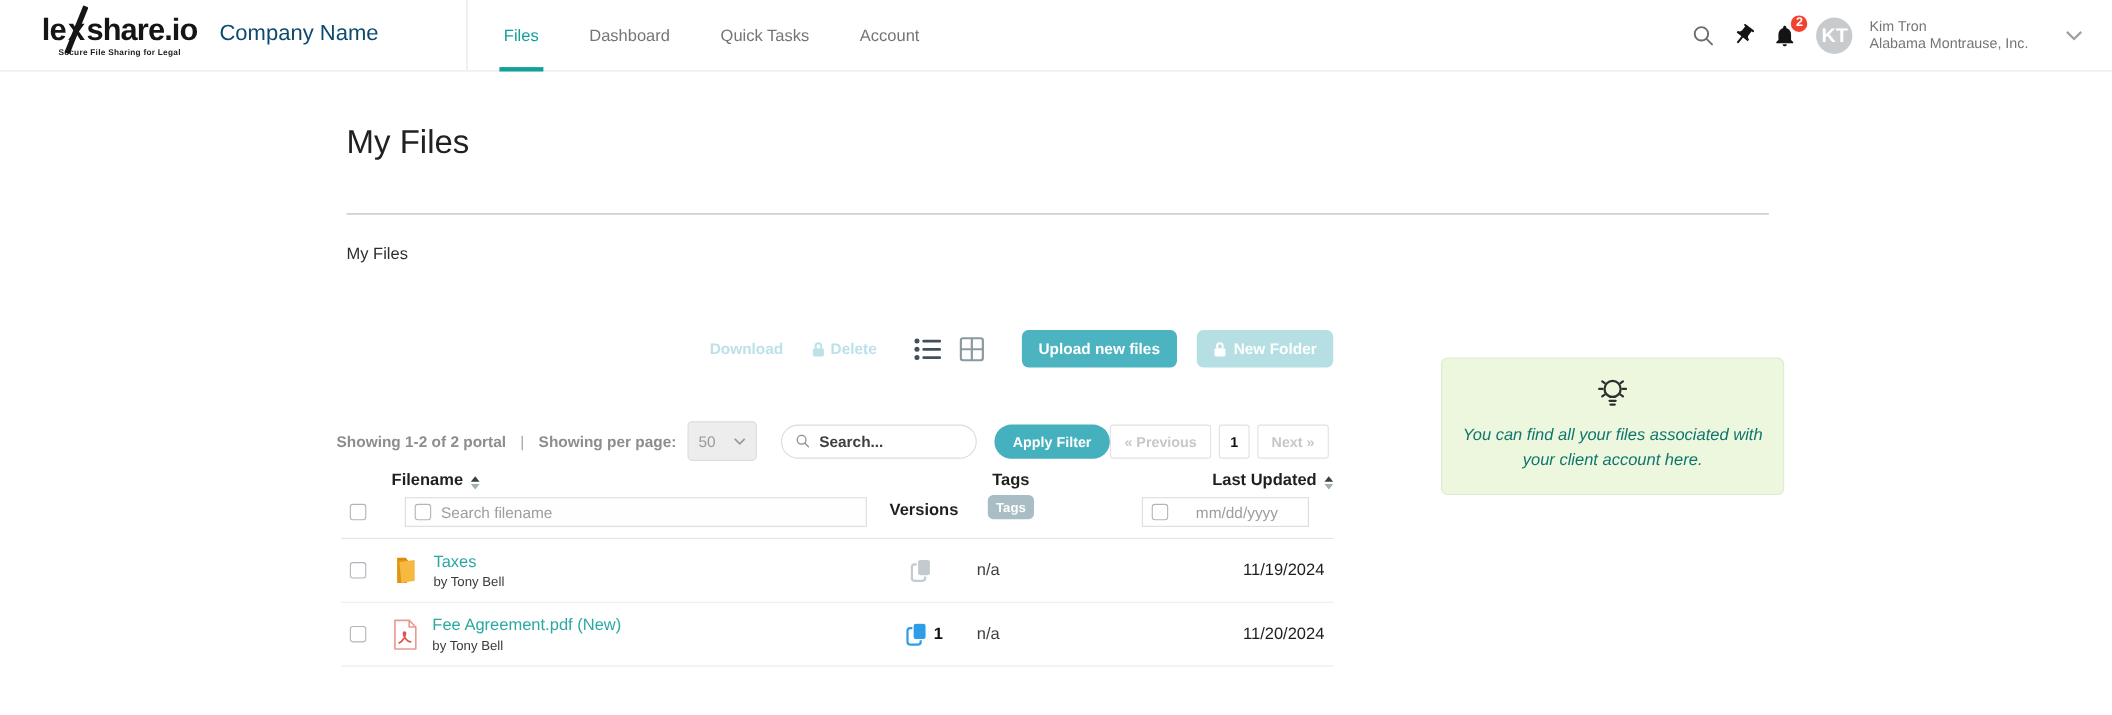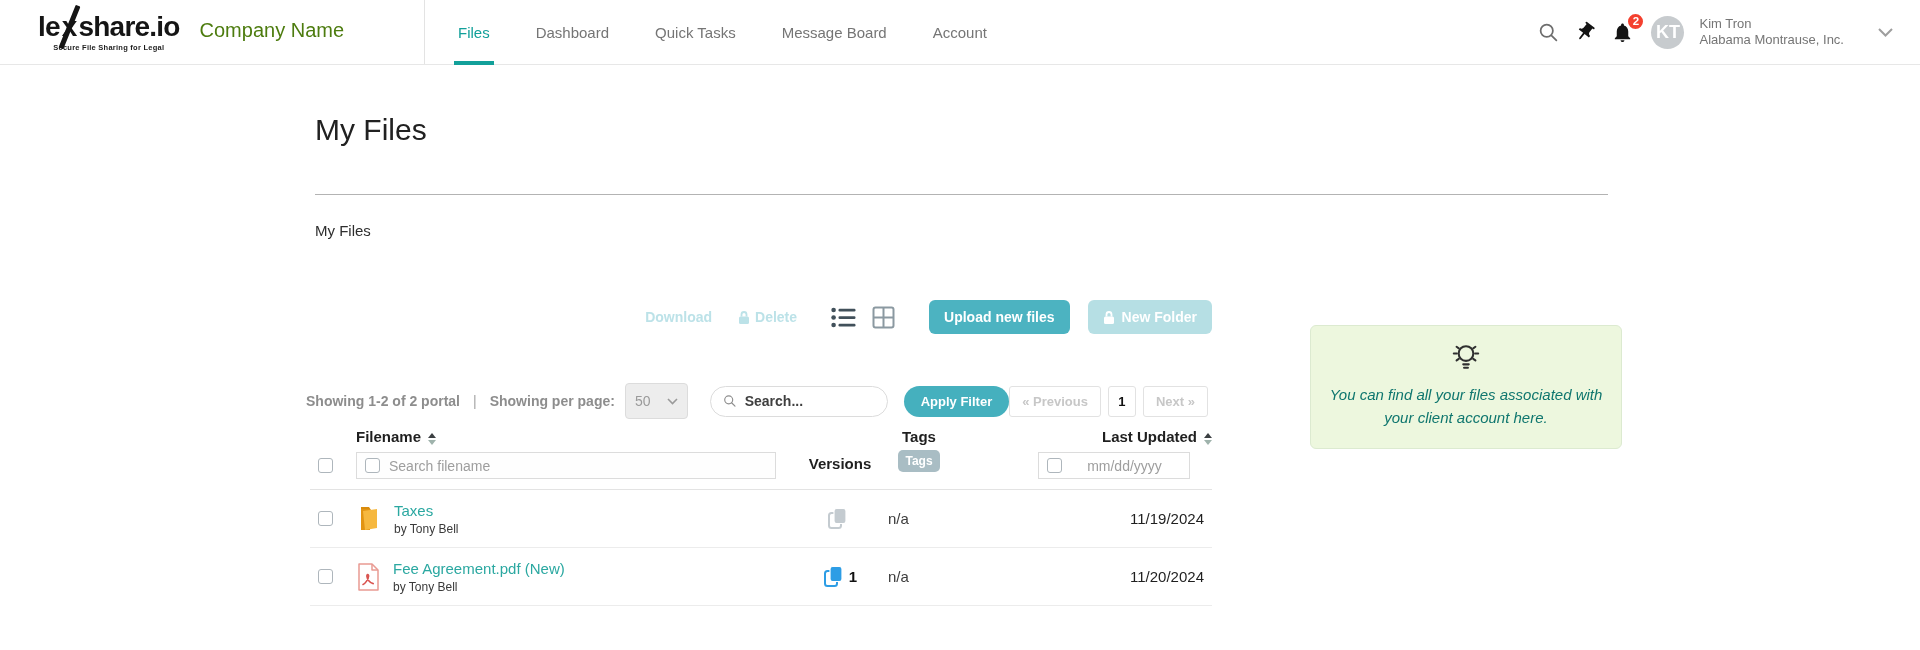--- a/index.html
+++ b/index.html
@@ -10,21 +10,21 @@
   
   .topbar { position: absolute; top: 0; left: 0; width: 1920px; height: 65px;
             background: #fff; border-bottom: 1px solid #e7e7e7; display: flex; align-items: stretch; }
   .brand { width: 425px; display: flex; align-items: center; border-right: 1px solid #e3e3e3; padding-left: 38px; }
   .logo { display: flex; flex-direction: column; }
   .logo-main { font-size: 28px; font-weight: 700; color: #151515; letter-spacing: -0.8px; display: flex; line-height: 1; }
   .logo-x { position: relative; padding: 0 2px; }
   .logo-x .slash { position: absolute; left: 7px; top: -9px; height: 46px; width: 4.5px;
                    background: #151515; transform: rotate(22deg); border-radius: 1px; }
   .logo-tagline { font-size: 7.5px; font-weight: 700; color: #1c1c1c; letter-spacing: 0.25px; margin-top: 2px; text-align: center; }
-  .company-name { font-size: 20px; color: #4d7c0f; margin-left: 20px; margin-bottom: 4px; }
+  .company-name { font-size: 20px; color: #0c4a6e; margin-left: 20px; margin-bottom: 4px; }
 
   .nav { display: flex; gap: 46px; margin-left: 33px; align-items: center; }
   .nav-item { font-size: 15px; color: #757575; position: relative; height: 65px; display: flex; align-items: center; cursor: pointer; white-space: nowrap; }
   .nav-item.active { color: #12a09a; }
   .nav-item.active::after { content: ""; position: absolute; bottom: 0; left: -4px; right: -4px; height: 4px; background: #12a09a; }
 
   .top-right { margin-left: auto; display: flex; align-items: center; gap: 15px; padding-right: 26px; }
   .icon-btn { display: flex; align-items: center; cursor: pointer; }
   .bell-wrap { position: relative; }
   .badge { position: absolute; top: -9px; right: -11px; background: #f4402e; color: #fff; border-radius: 50%;
@@ -74,21 +74,21 @@
   .t-grid { display: grid; grid-template-columns: 46px 436px 96px 62px 1fr; }
   .thead { padding: 4px 0 10px; border-bottom: 1px solid #e3e3e3; align-items: start; }
   .th-label { font-weight: 700; color: #1f1f1f; font-size: 15px; display: inline-flex; gap: 7px; align-items: flex-end; cursor: pointer; }
   .sort { display: inline-flex; flex-direction: column; gap: 2px; }
   .tri-up { width: 0; height: 0; border-left: 4.5px solid transparent; border-right: 4.5px solid transparent; border-bottom: 5.5px solid #3c4043; }
   .tri-down { width: 0; height: 0; border-left: 4.5px solid transparent; border-right: 4.5px solid transparent; border-top: 5.5px solid #9fb3ac; }
   .cb { width: 15px; height: 15px; border: 1.6px solid #aeb6bc; border-radius: 3px; background: #fff;
         display: inline-block; flex: none; cursor: pointer; }
   .th-check { display: flex; justify-content: flex-start; padding-left: 8px; margin-top: 30px; }
   .filter-box { margin-top: 7px; height: 27px; border: 1px solid #dcdcdc; background: #fefefe; display: flex;
-                align-items: center; padding: 0 8px; gap: 9px; width: 420px; }
+                align-items: center; padding: 0 8px; gap: 9px; width: 420px; margin-left: 12px; }
   .filter-box input { border: none; outline: none; background: transparent; font-size: 14px; color: #3d3d3d;
                       width: 100%; font-family: inherit; }
   .filter-box input::placeholder { color: #9e9e9e; opacity: 1; }
   .th-versions { font-weight: 700; color: #1f1f1f; font-size: 15px; text-align: center; margin-top: 27px; }
   .th-tags { display: flex; flex-direction: column; align-items: center; gap: 5px; }
   .tags-pill { background: #a9bdc4; color: #fff; font-weight: 700; font-size: 12px; border-radius: 5px;
                padding: 4px 7px; cursor: pointer; border: none; font-family: inherit; }
   .th-updated { display: flex; flex-direction: column; align-items: flex-end; }
   .date-filter { margin-top: 7px; margin-right: 22px; height: 27px; border: 1px solid #dcdcdc; display: flex;
                  align-items: center; padding: 0 8px; gap: 6px; width: 152px; background: #fff; }
@@ -126,21 +126,20 @@
         </div>
         <div class="logo-tagline">Secure File Sharing for Legal</div>
       </div>
       <div class="company-name">Company Name</div>
     </div>
 
     <nav class="nav">
       <div class="nav-item active">Files</div>
       <div class="nav-item">Dashboard</div>
       <div class="nav-item">Quick Tasks</div>
-      <div class="nav-item">Message Board</div>
       <div class="nav-item">Account</div>
     </nav>
 
     <div class="top-right">
       <span class="icon-btn">
         <svg width="21" height="21" viewBox="0 0 24 24" fill="none" stroke="#6d6d6d" stroke-width="2" stroke-linecap="round">
           <circle cx="10" cy="10" r="7"></circle>
             <line x1="15.5" y1="15.5" x2="21" y2="21"></line>
         </svg>
       </span>

